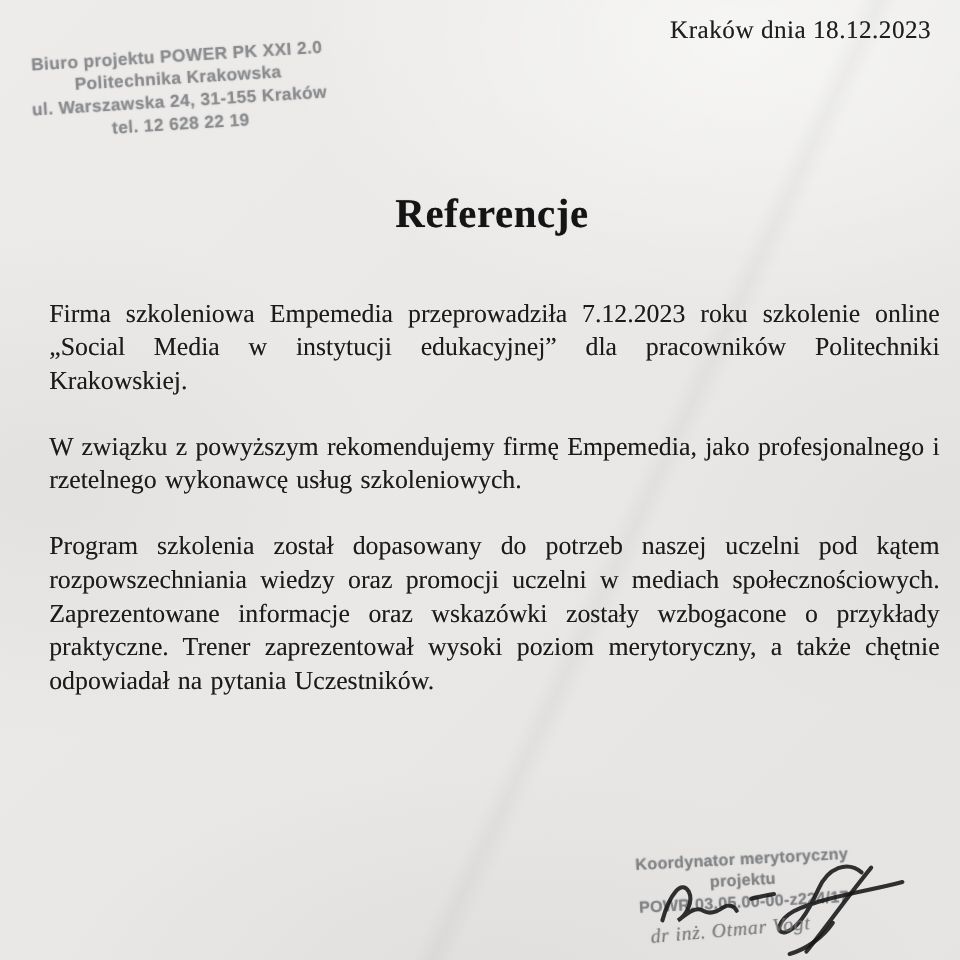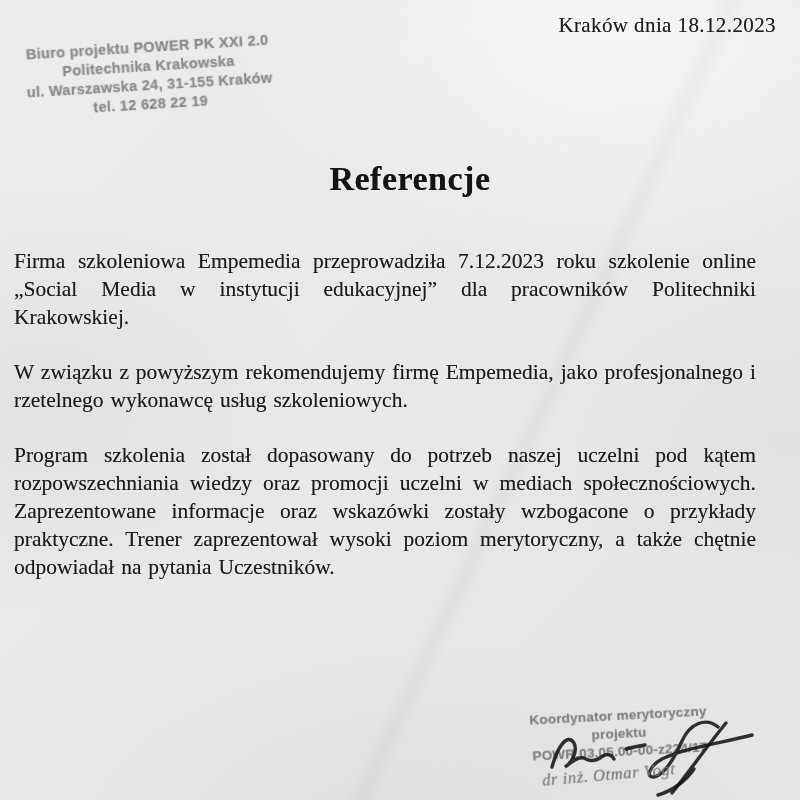--- a/index.html
+++ b/index.html
@@ -43,21 +43,21 @@
     position: absolute; top: 160px; left: 0; width: 100%;
     margin: 0;
     text-align: center;
     font-size: 34px; font-weight: bold;
     letter-spacing: 0.5px;
     color: #141414;
     text-shadow: 0 0 0.6px rgba(0,0,0,0.55);
     padding-left: 20px;
   }
   .content {
-    position: absolute; left: 14px; top: 247px; width: 742px;
+    position: absolute; left: 41px; top: 247px; width: 742px;
   }
   .content p {
     margin: 0 0 27px 0;
     font-size: 21.5px; line-height: 28px;
     text-align: justify;
     word-spacing: 1.5px;
     color: #1b1b1b;
     text-shadow: 0 0 0.5px rgba(0,0,0,0.4);
   }
   .sig-block {

